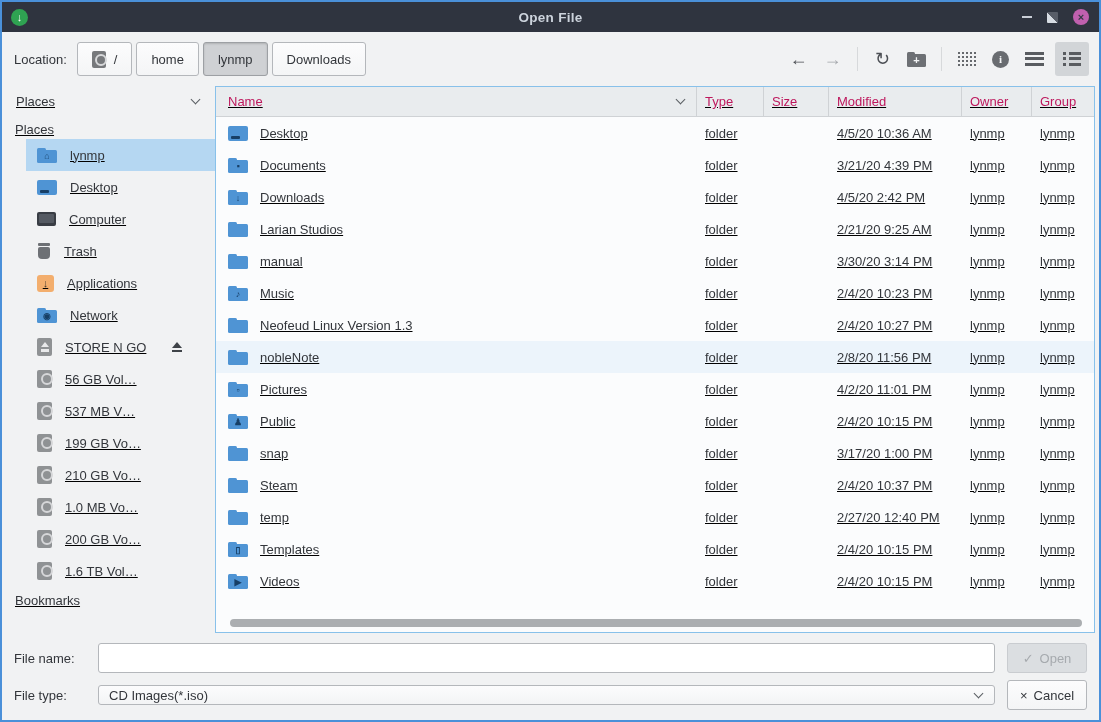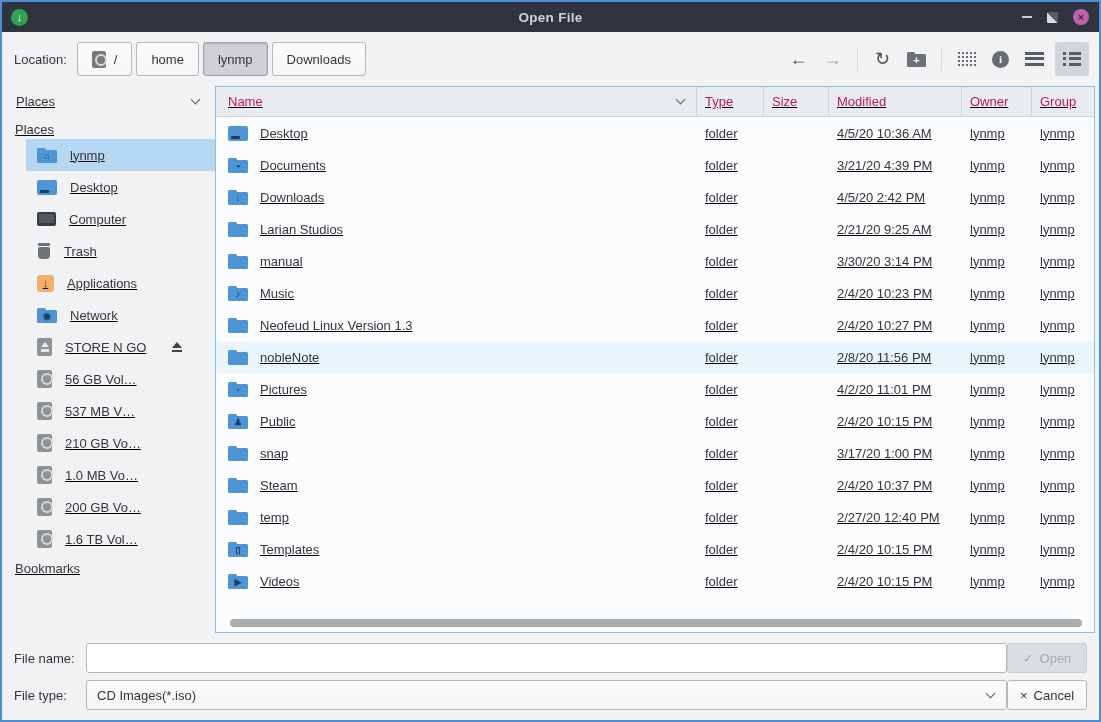--- a/index.html
+++ b/index.html
@@ -114,25 +114,25 @@
   .frow{height:32px;display:flex;align-items:center;font-size:13px;color:#33363b;cursor:pointer;}
   .frow.hl{background:#ecf4fb;}
   .cell{flex:none;padding-left:8px;white-space:nowrap;overflow:hidden;}
   .cell.c-name{flex:1;display:flex;align-items:center;gap:12px;padding-left:12px;}
   .c-type{width:67px;} .c-size{width:65px;} .c-mod{width:133px;} .c-owner{width:70px;} .c-group{width:62px;}
   .hscroll{position:absolute;left:14px;right:12px;bottom:5px;height:8px;}
   .hthumb{height:8px;width:100%;background:#abaeb1;border-radius:4px;}
 
   
   .footer{height:87px;flex:none;padding:10px 12px;display:flex;flex-direction:column;gap:7px;background:#f1f2f3;}
-  .foot-row{display:flex;align-items:center;height:30px;}
+  .foot-row{display:flex;align-items:center;gap:12px;height:30px;}
   .flabel{width:72px;font-size:13px;color:#33363b;flex:none;}
   .fname-input{flex:1;height:30px;border:1px solid #b4b7bb;border-radius:3px;background:#fff;
     padding:0 8px;font:13px "Liberation Sans",sans-serif;color:#33363b;outline:none;}
-  .ftype-select{flex:1;height:30px;border:1px solid #b4b7bb;border-radius:3px;
+  .ftype-select{flex:1;height:20px;border:1px solid #b4b7bb;border-radius:3px;
     background:linear-gradient(#fcfcfd,#f3f4f5);display:flex;align-items:center;justify-content:space-between;
     padding:0 12px 0 10px;font-size:13px;color:#33363b;cursor:pointer;}
   .btn{width:80px;height:30px;border-radius:3px;display:flex;align-items:center;justify-content:center;
     gap:6px;font-size:13px;flex:none;cursor:pointer;font-family:inherit;}
   .btn-open{background:#dbdee1;border:1px solid #c9ccd0;color:#a6aaae;cursor:default;}
   .btn-cancel{background:linear-gradient(#fcfcfd,#f4f5f6);border:1px solid #b4b7bb;color:#33363b;}
 </style>
 </head>
 <body>
 
@@ -251,20 +251,24 @@
           <div class="side-item">
             <span class="fi ic-volume"></span>
             <span>56 GB Vol…</span>
           </div>
           <div class="side-item">
             <span class="fi ic-volume"></span>
             <span>537 MB V…</span>
           </div>
           <div class="side-item">
             <span class="fi ic-volume"></span>
+            <span>199 GB Vo…</span>
+          </div>
+          <div class="side-item">
+            <span class="fi ic-volume"></span>
             <span>210 GB Vo…</span>
           </div>
           <div class="side-item">
             <span class="fi ic-volume"></span>
             <span>1.0 MB Vo…</span>
           </div>
           <div class="side-item">
             <span class="fi ic-volume"></span>
             <span>200 GB Vo…</span>
           </div>

